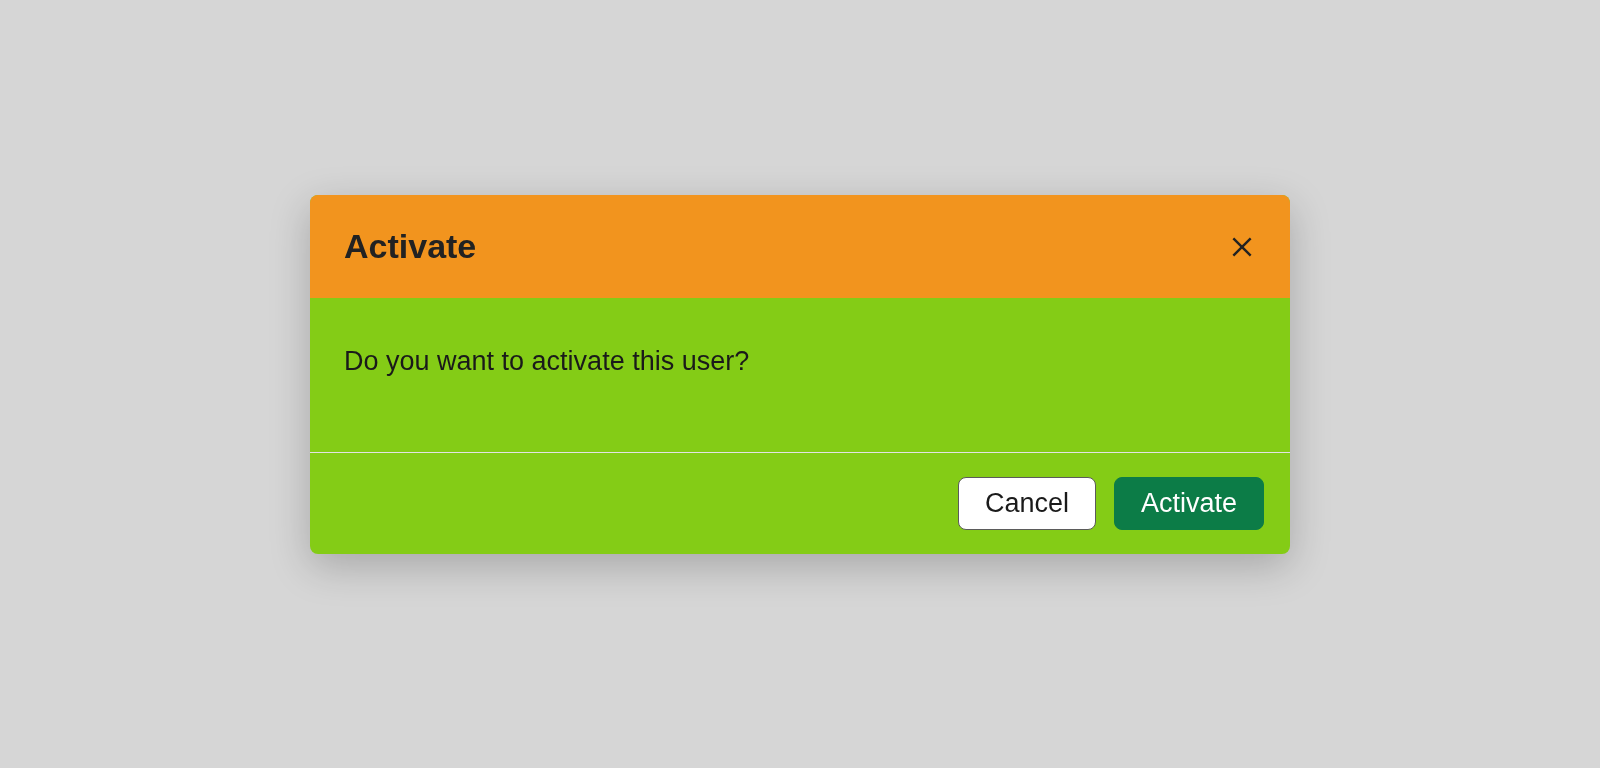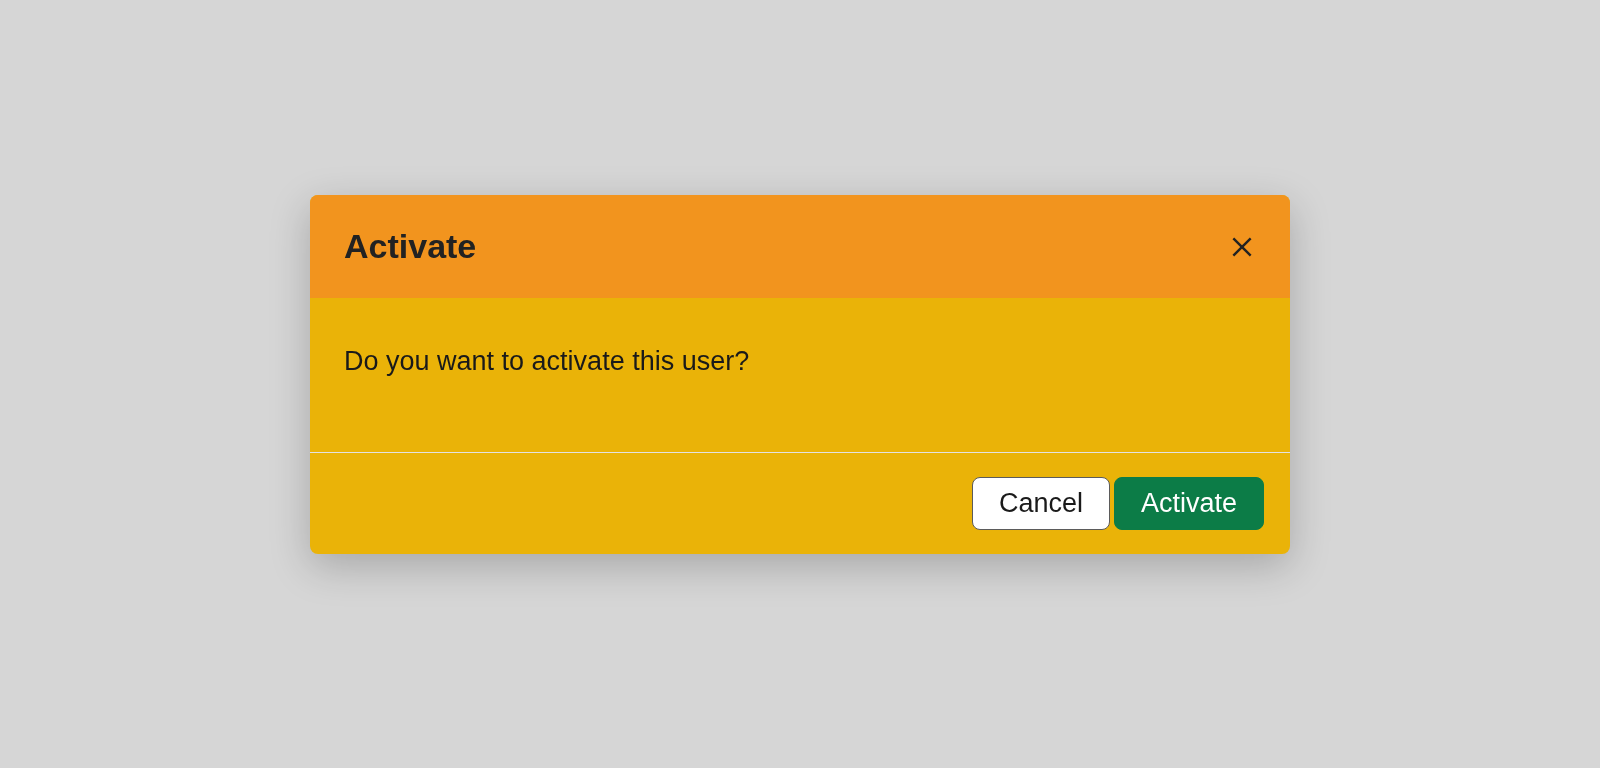--- a/index.html
+++ b/index.html
@@ -12,21 +12,21 @@
       height: 768px;
       background: #d6d6d6;
       font-family: 'Century Gothic',  sans-serif;
       display: flex;
       justify-content: center;
       align-items: flex-start;
       padding-top: 195px;
     }
     .dialog {
       width: 980px;
-      background: #eab308;
+      background: #84cc16;
       border-radius: 8px;
       box-shadow: 0 12px 40px rgba(0,0,0,0.22);
       overflow: hidden;
     }
     .dialog-header {
       background: #f2941e;
       padding: 32px 34px;
       display: flex;
       justify-content: space-between;
       align-items: center;
@@ -60,21 +60,21 @@
     }
     .dialog-message {
       font-size: 27px;
       color: #1a1a1a;
       font-weight: 400;
     }
     .dialog-footer {
       padding: 24px 26px;
       display: flex;
       justify-content: flex-end;
-      gap: 4px;
+      gap: 18px;
     }
     .btn {
       font-family: inherit;
       font-size: 27px;
       padding: 12px 26px;
       border-radius: 8px;
       cursor: pointer;
       line-height: 1;
     }
     .btn-cancel {

